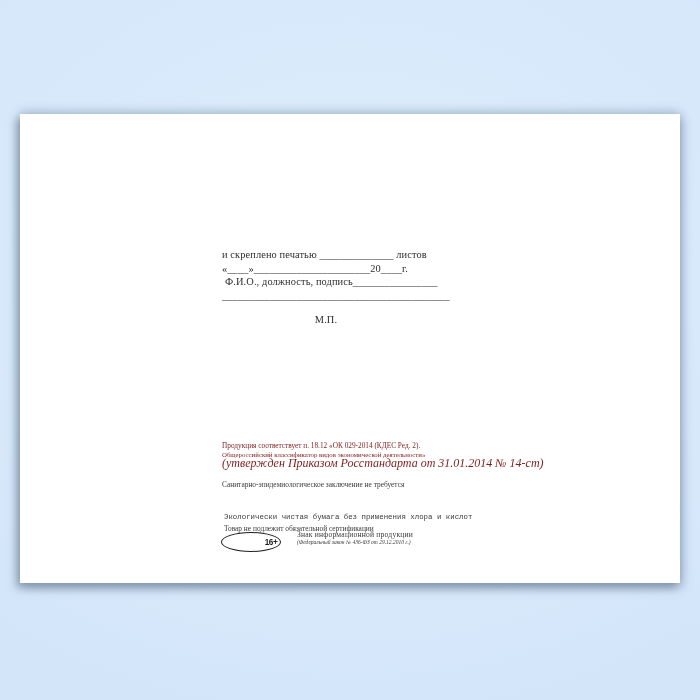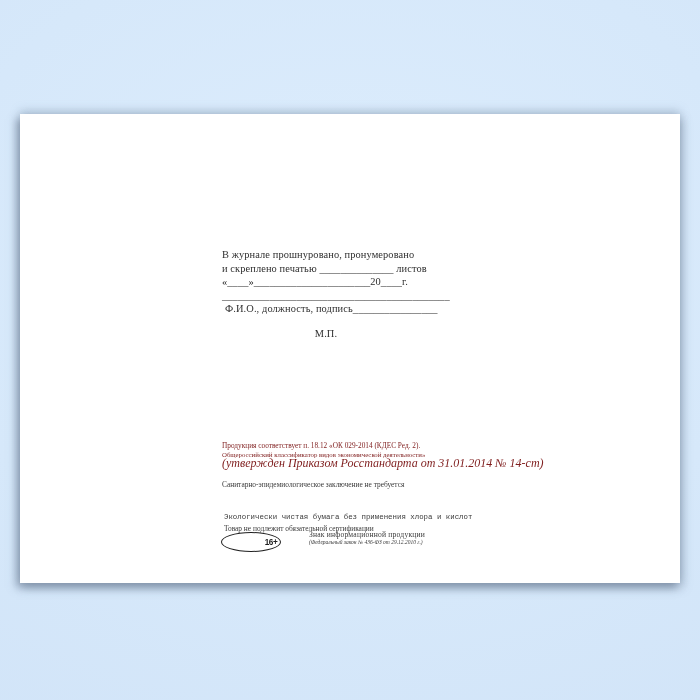--- a/index.html
+++ b/index.html
@@ -91,21 +91,21 @@
     font-weight: bold;
     font-size: 8.2px;
     letter-spacing: -0.4px;
     color: #1f1f1f;
     flex: 0 0 auto;
     margin-top: 2px;
     font-family: "Liberation Sans", sans-serif;
     padding-left: 40px;
   }
   .age-text {
-    margin-left: 28px;
+    margin-left: 16px;
     color: #3a3a3a;
     white-space: nowrap;
   }
   .age-title {
     font-size: 7.6px;
     line-height: 9px;
     letter-spacing: 0.2px;
   }
   .age-subtitle {
     font-size: 5.5px;
@@ -113,25 +113,24 @@
     font-style: italic;
   }
 </style>
 </head>
 <body>
 
 <div class="scene">
   <div class="sheet">
 
     <div class="lacing-block">
-      <div class="ln">В журнале прошнуровано, пронумеровано</div>
       <div class="ln">и скреплено печатью ______________ листов</div>
       <div class="ln">«____»______________________20____г.</div>
+      <div class="ln indent">Ф.И.О., должность, подпись________________</div>
       <div class="ln">___________________________________________</div>
-      <div class="ln indent">Ф.И.О., должность, подпись________________</div>
       <div class="seal-mark">М.П.</div>
     </div>
 
     <div class="compliance-block">
       <div class="c1">Продукция соответствует п. 18.12 «ОК 029-2014 (КДЕС Ред. 2).</div>
       <div class="c2">Общероссийский классификатор видов экономической деятельности»</div>
       <div class="c3">(утвержден Приказом Росстандарта от 31.01.2014 № 14-ст)</div>
     </div>
 
     <div class="note note-sanitary">Санитарно-эпидемиологическое заключение не требуется</div>

